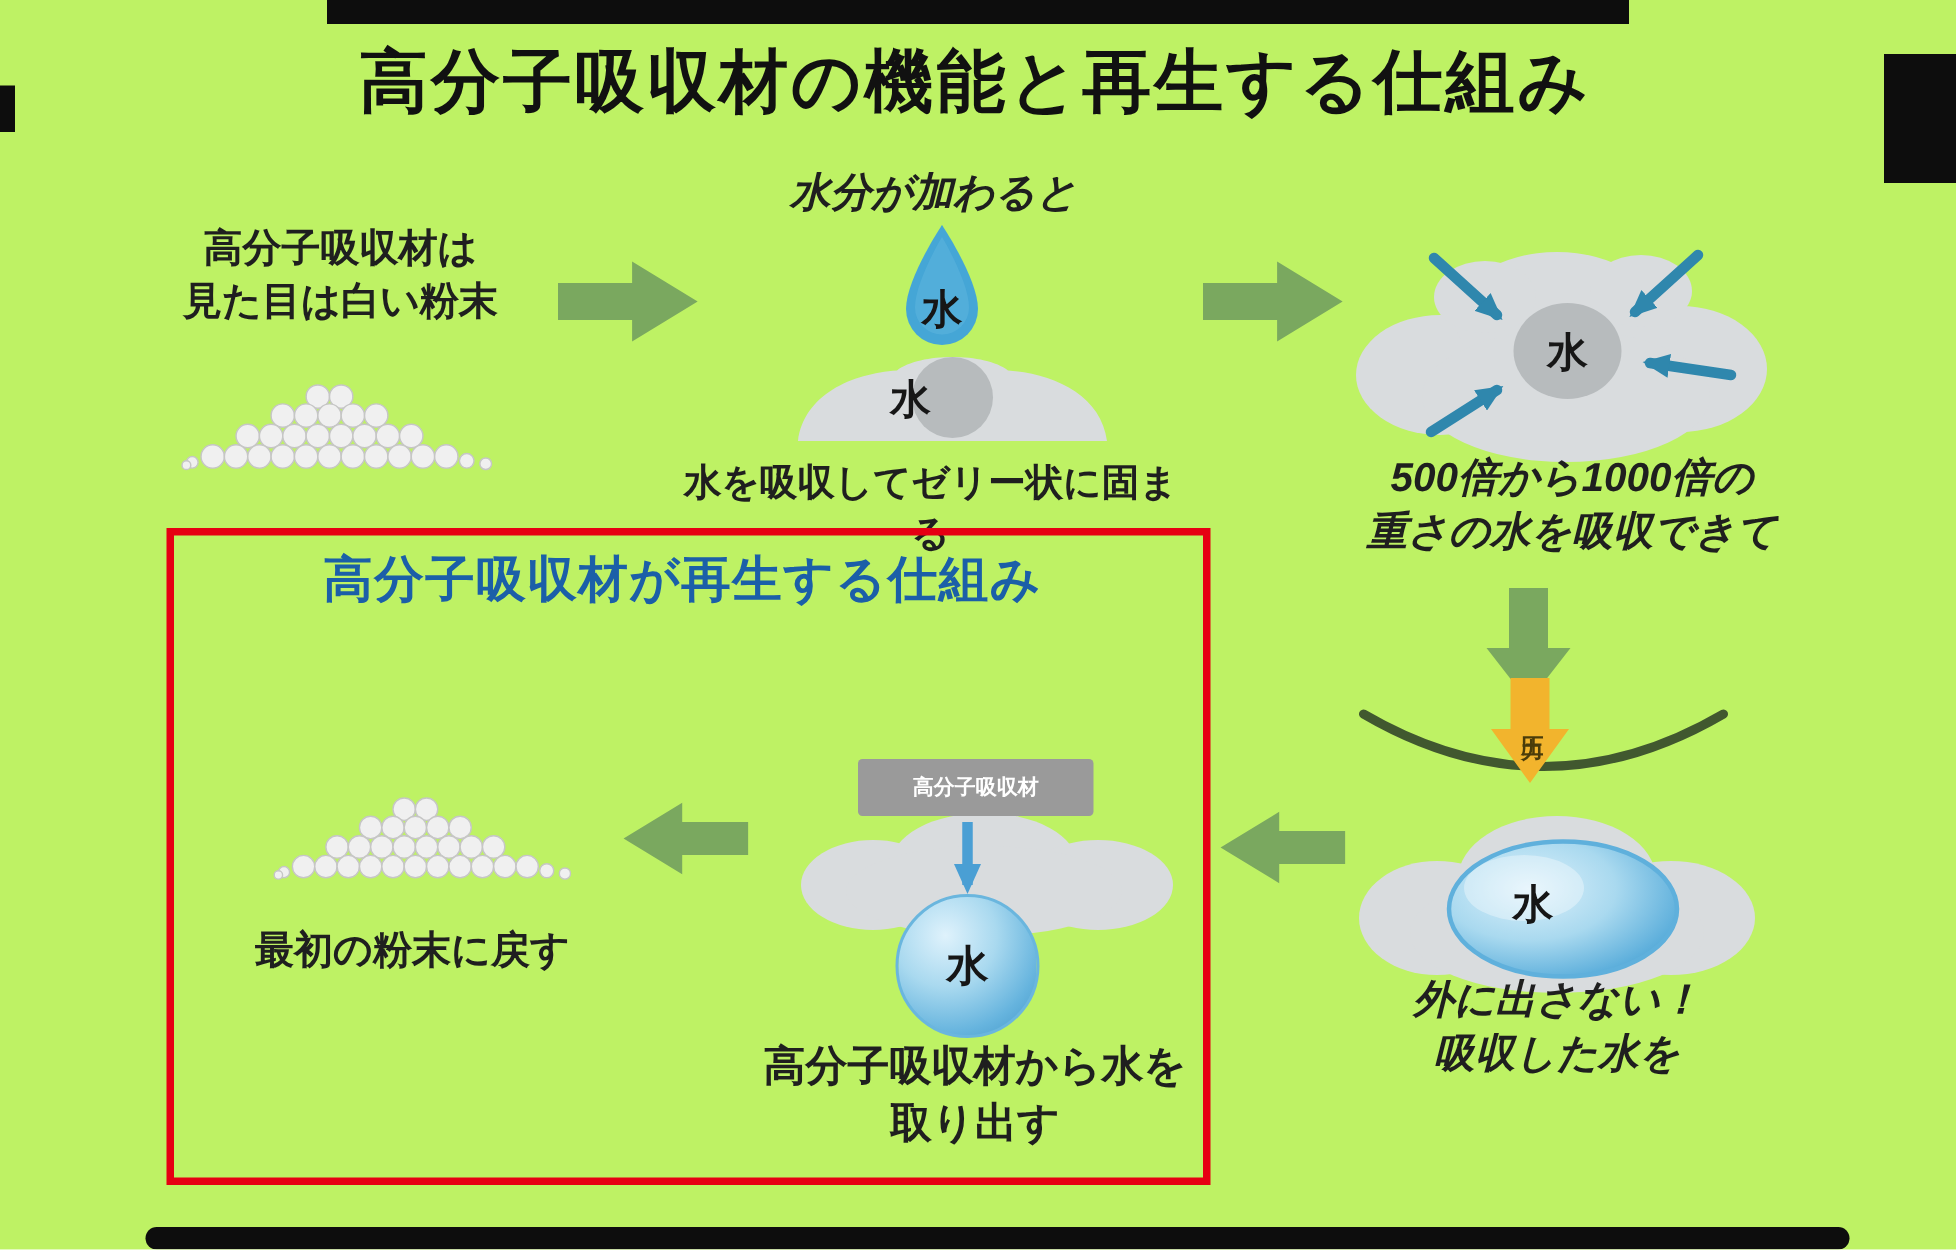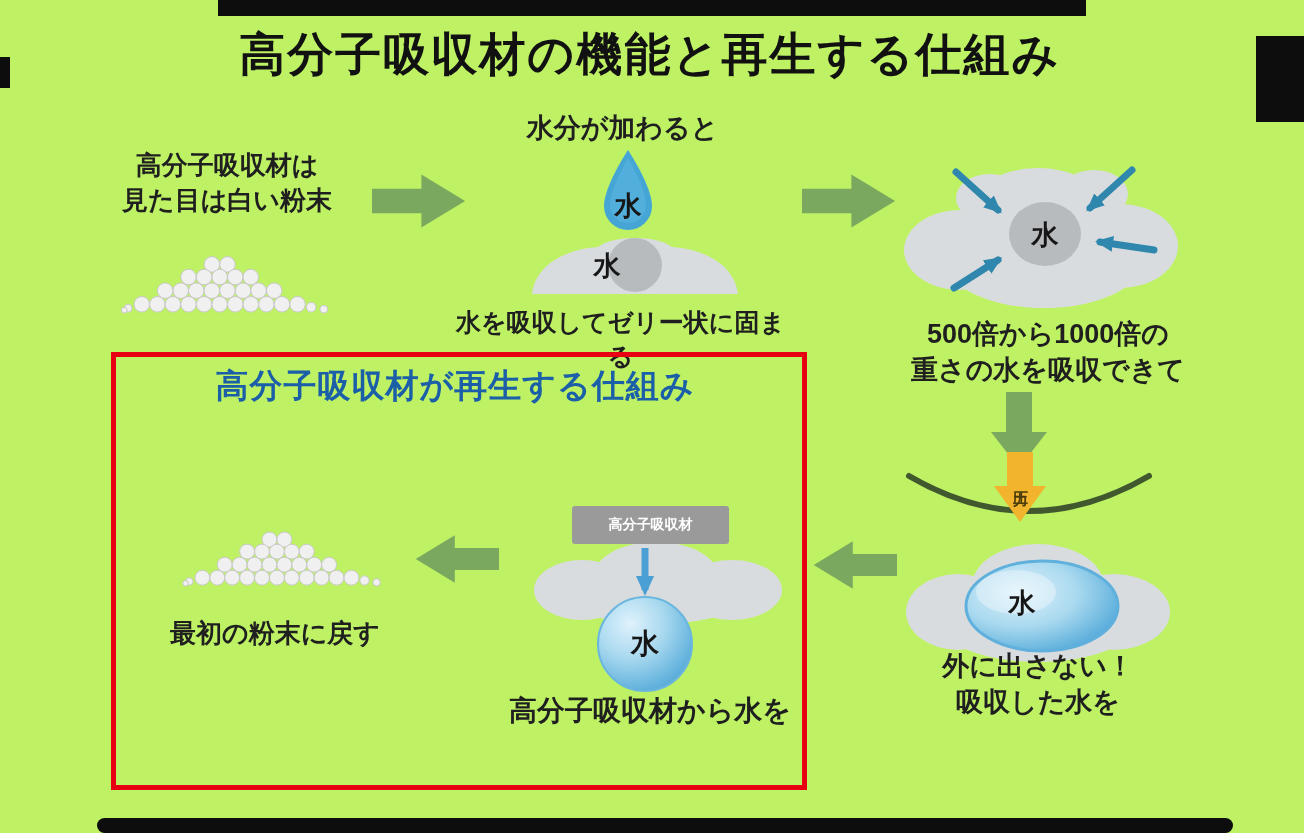--- a/index.html
+++ b/index.html
@@ -3,21 +3,21 @@
 <meta charset="utf-8">
 <style>
   html,body{margin:0;padding:0;background:#ffffff;}
   body{font-family:"Liberation Sans","DejaVu Sans",sans-serif;}
   #stage{position:relative;width:1304px;height:833px;background:#bef264;overflow:hidden;}
   .abs{position:absolute;}
   .frame{background:#0d0d0d;}
   .cap{font-weight:700;color:#1f1f1f;text-align:center;line-height:1.35;}
   .title{font-size:46px;font-weight:800;letter-spacing:2px;color:#111;text-align:center;}
   .cap26{font-size:26px;}
-  .cap27{font-size:27px;}
+  .cap27{font-size:27px;font-style:italic;}
   .cap25{font-size:25px;}
   .cap28{font-size:28px;}
   .green-arrow{fill:#7AA85F;}
   .flip{transform:scaleX(-1);}
   .water-label{font-size:27px;font-weight:800;color:#161616;text-align:center;}
   .regen-title{font-size:33px;font-weight:800;color:#1B5FA8;text-align:center;letter-spacing:1px;}
   .tag{background:#9A9A9A;color:#ffffff;font-size:14px;font-weight:700;border-radius:3px;
        display:flex;align-items:center;justify-content:center;}
   .ball{border-radius:50%;
         background:radial-gradient(circle at 34% 28%, #dff2fc 0%, #a9d9ef 38%, #66b4de 72%, #3f94c6 100%);
@@ -137,21 +137,21 @@
     </g>
     <ellipse cx="147" cy="88" rx="36" ry="32" fill="#B7BBBD"></ellipse>
     <g stroke="#2F87AD" stroke-width="7" stroke-linecap="round">
       <line x1="58" y1="26" x2="100" y2="64" marker-end="url(#teal-head)"></line>
       <line x1="234" y1="24" x2="192" y2="62" marker-end="url(#teal-head)"></line>
       <line x1="56" y1="142" x2="100" y2="114" marker-end="url(#teal-head)"></line>
       <line x1="256" y1="104" x2="202" y2="96" marker-end="url(#teal-head)"></line>
     </g>
   </svg>
   <div class="abs water-label" style="left:1015px;top:217px;width:60px;">水</div>
-  <div class="abs cap cap27" style="left:878px;top:316px;width:340px;">
+  <div class="abs cap cap27" style="left:878px;top:300px;width:340px;">
     <div>500倍から1000倍の</div>
     <div>重さの水を吸収できて</div>
   </div>
 
   <svg class="abs green-arrow" style="left:988px;top:392px;width:62px;height:78px;">
       <use href="#arrow-down"></use>
     </svg>
   <svg class="abs" style="left:903px;top:468px;width:252px;height:58px;" viewBox="0 0 252 58">
     <path d="M6,8 Q126,78 246,8" fill="none" stroke="#41582F" stroke-width="6" stroke-linecap="round"></path>
   </svg>
@@ -193,20 +193,21 @@
   </svg>
   <div class="abs tag" style="left:572px;top:506px;width:157px;height:38px;z-index:3;">高分子吸収材</div>
   <svg class="abs" style="left:628px;top:546px;width:34px;height:64px;z-index:3;" viewBox="0 0 34 64">
     <line x1="17" y1="2" x2="17" y2="44" stroke="#4A9FD4" stroke-width="7" marker-end="url(#blue-head)"></line>
   </svg>
   <div class="abs ball" style="left:597px;top:596px;width:92px;height:92px;z-index:2;">
     <span>水</span>
   </div>
   <div class="abs cap cap28" style="left:468px;top:692px;width:364px;">
     <div>高分子吸収材から水を</div>
+    <div>取り出す</div>
   </div>
 
   <svg class="abs green-arrow flip" style="left:414px;top:530px;width:85px;height:58px;">
       <use href="#arrow-right"></use>
     </svg>
 
   <svg class="abs" style="left:180px;top:518px;width:205px;height:70px;">
       <use href="#powder-pile"></use>
     </svg>
   <div class="abs cap cap26" style="left:130px;top:616px;width:290px;font-family:Liberation Serif, serif;">最初の粉末に戻す</div>

